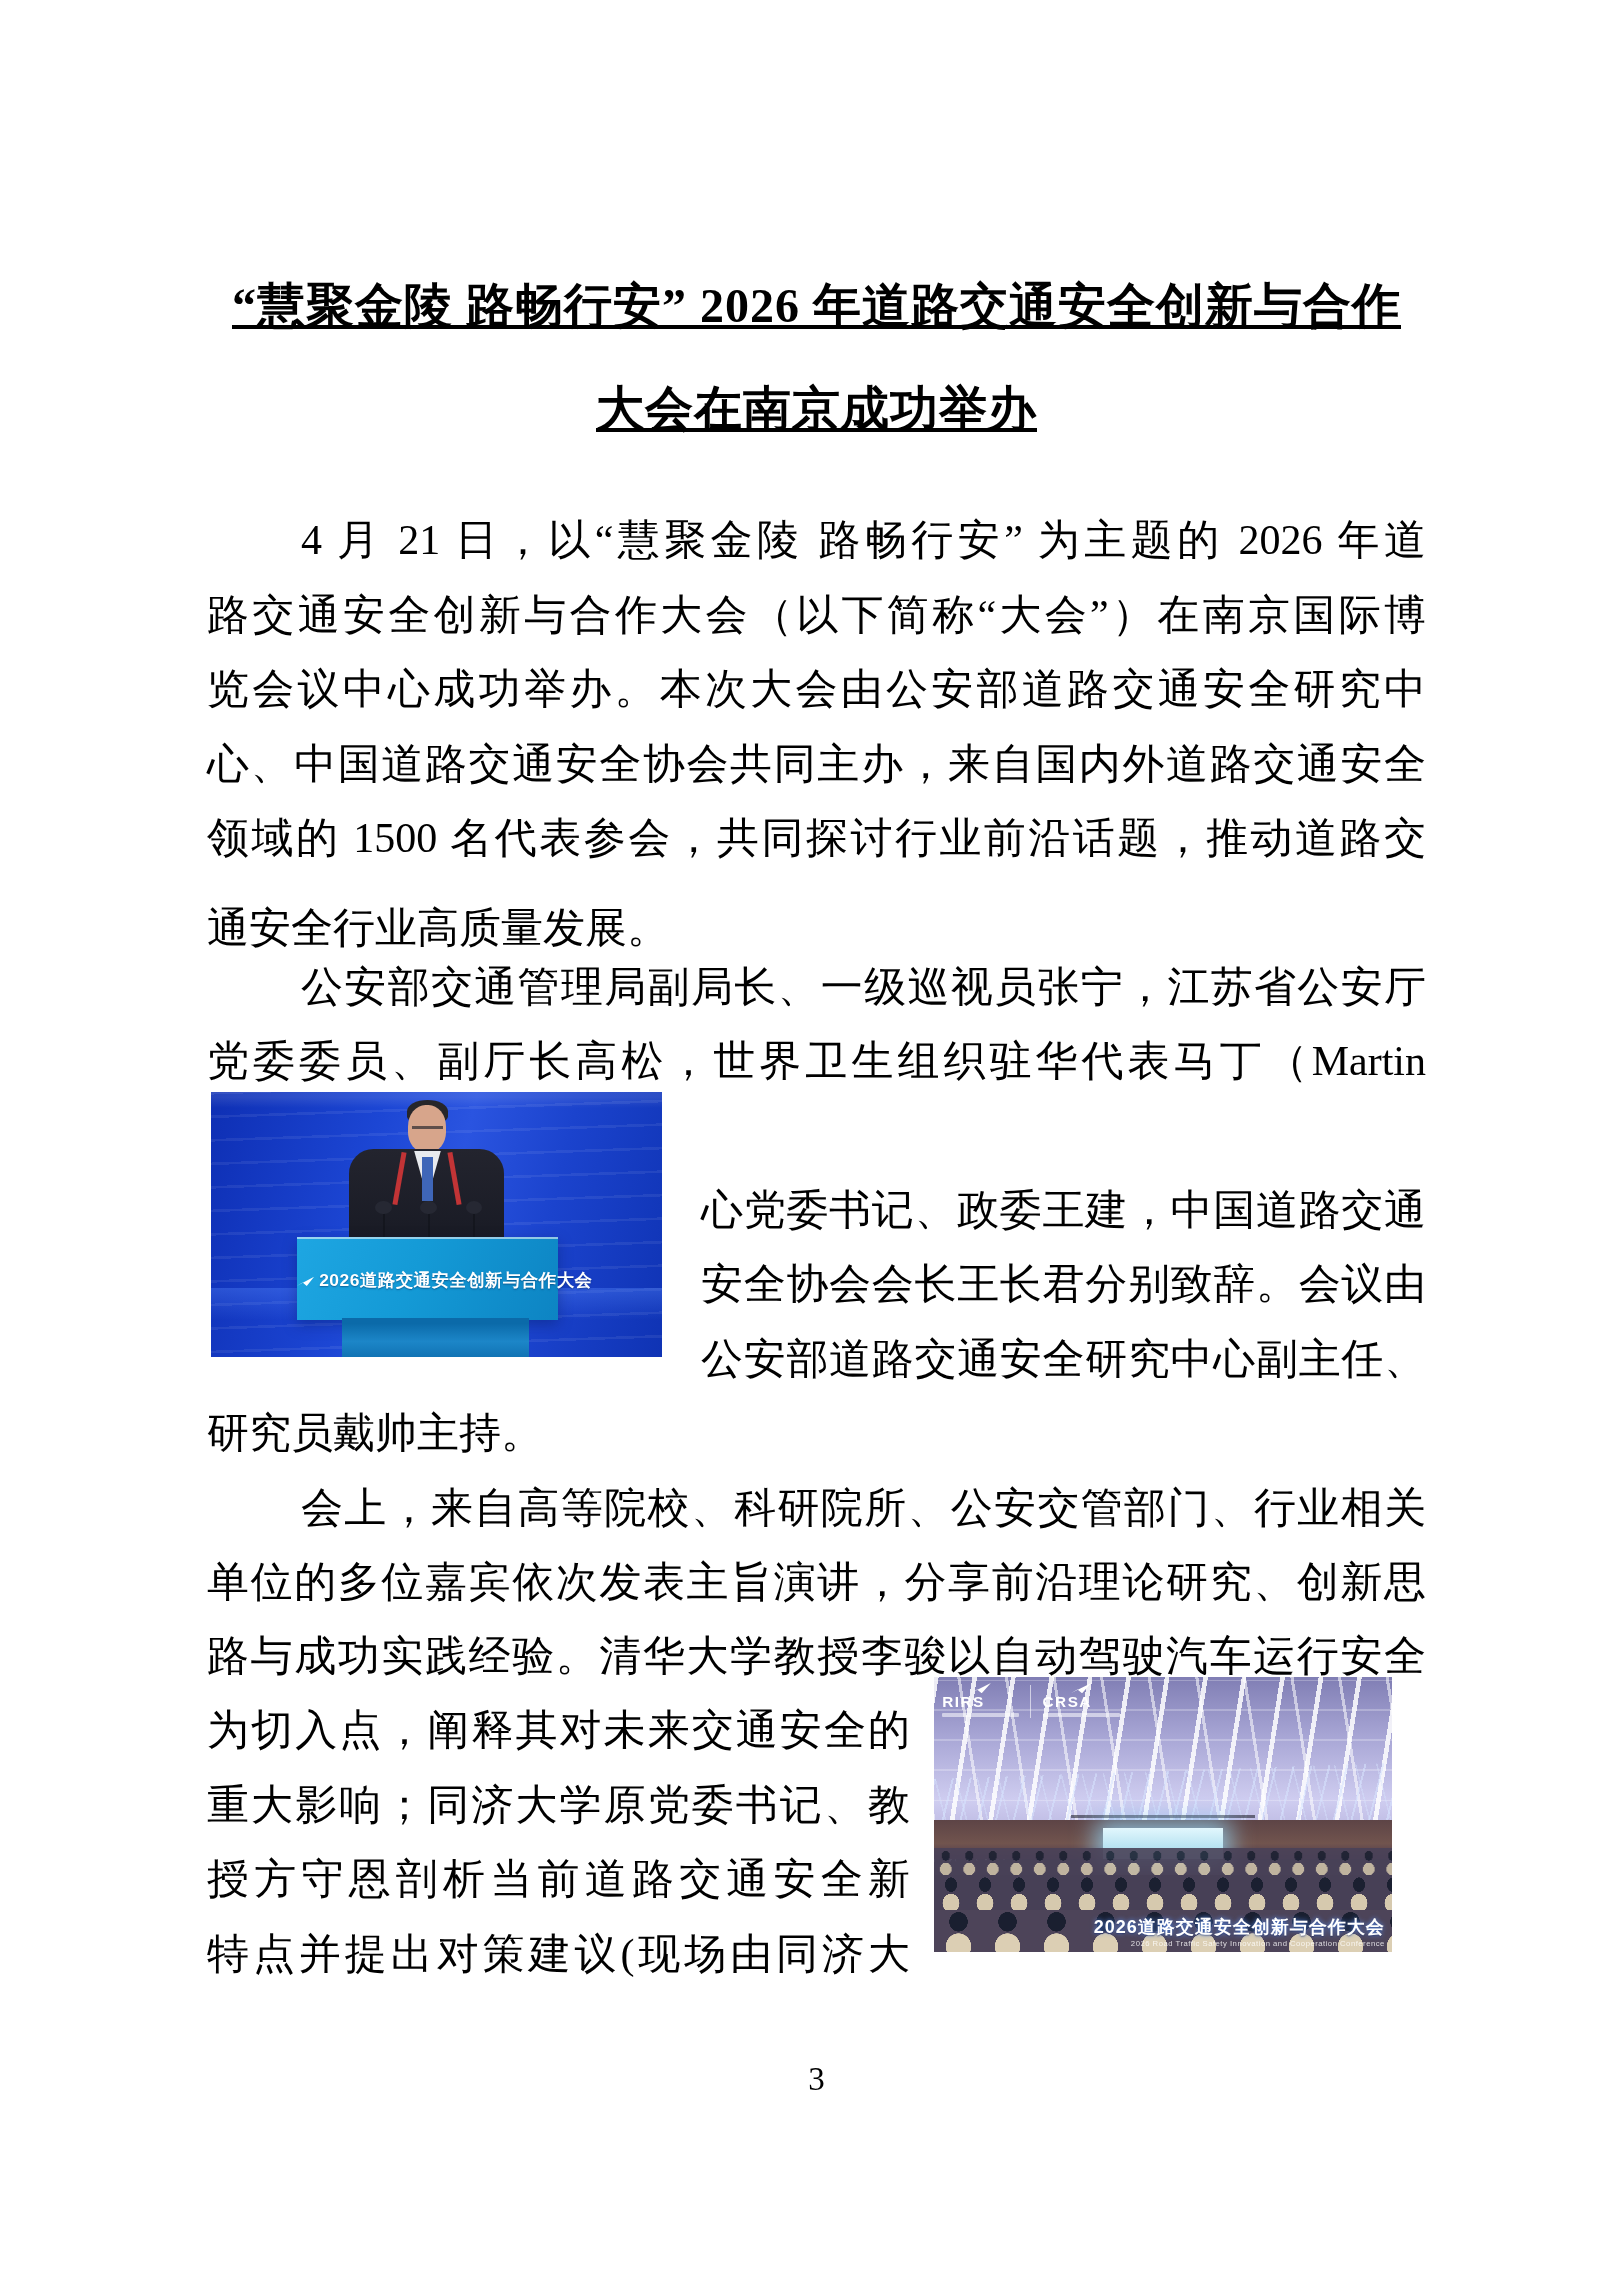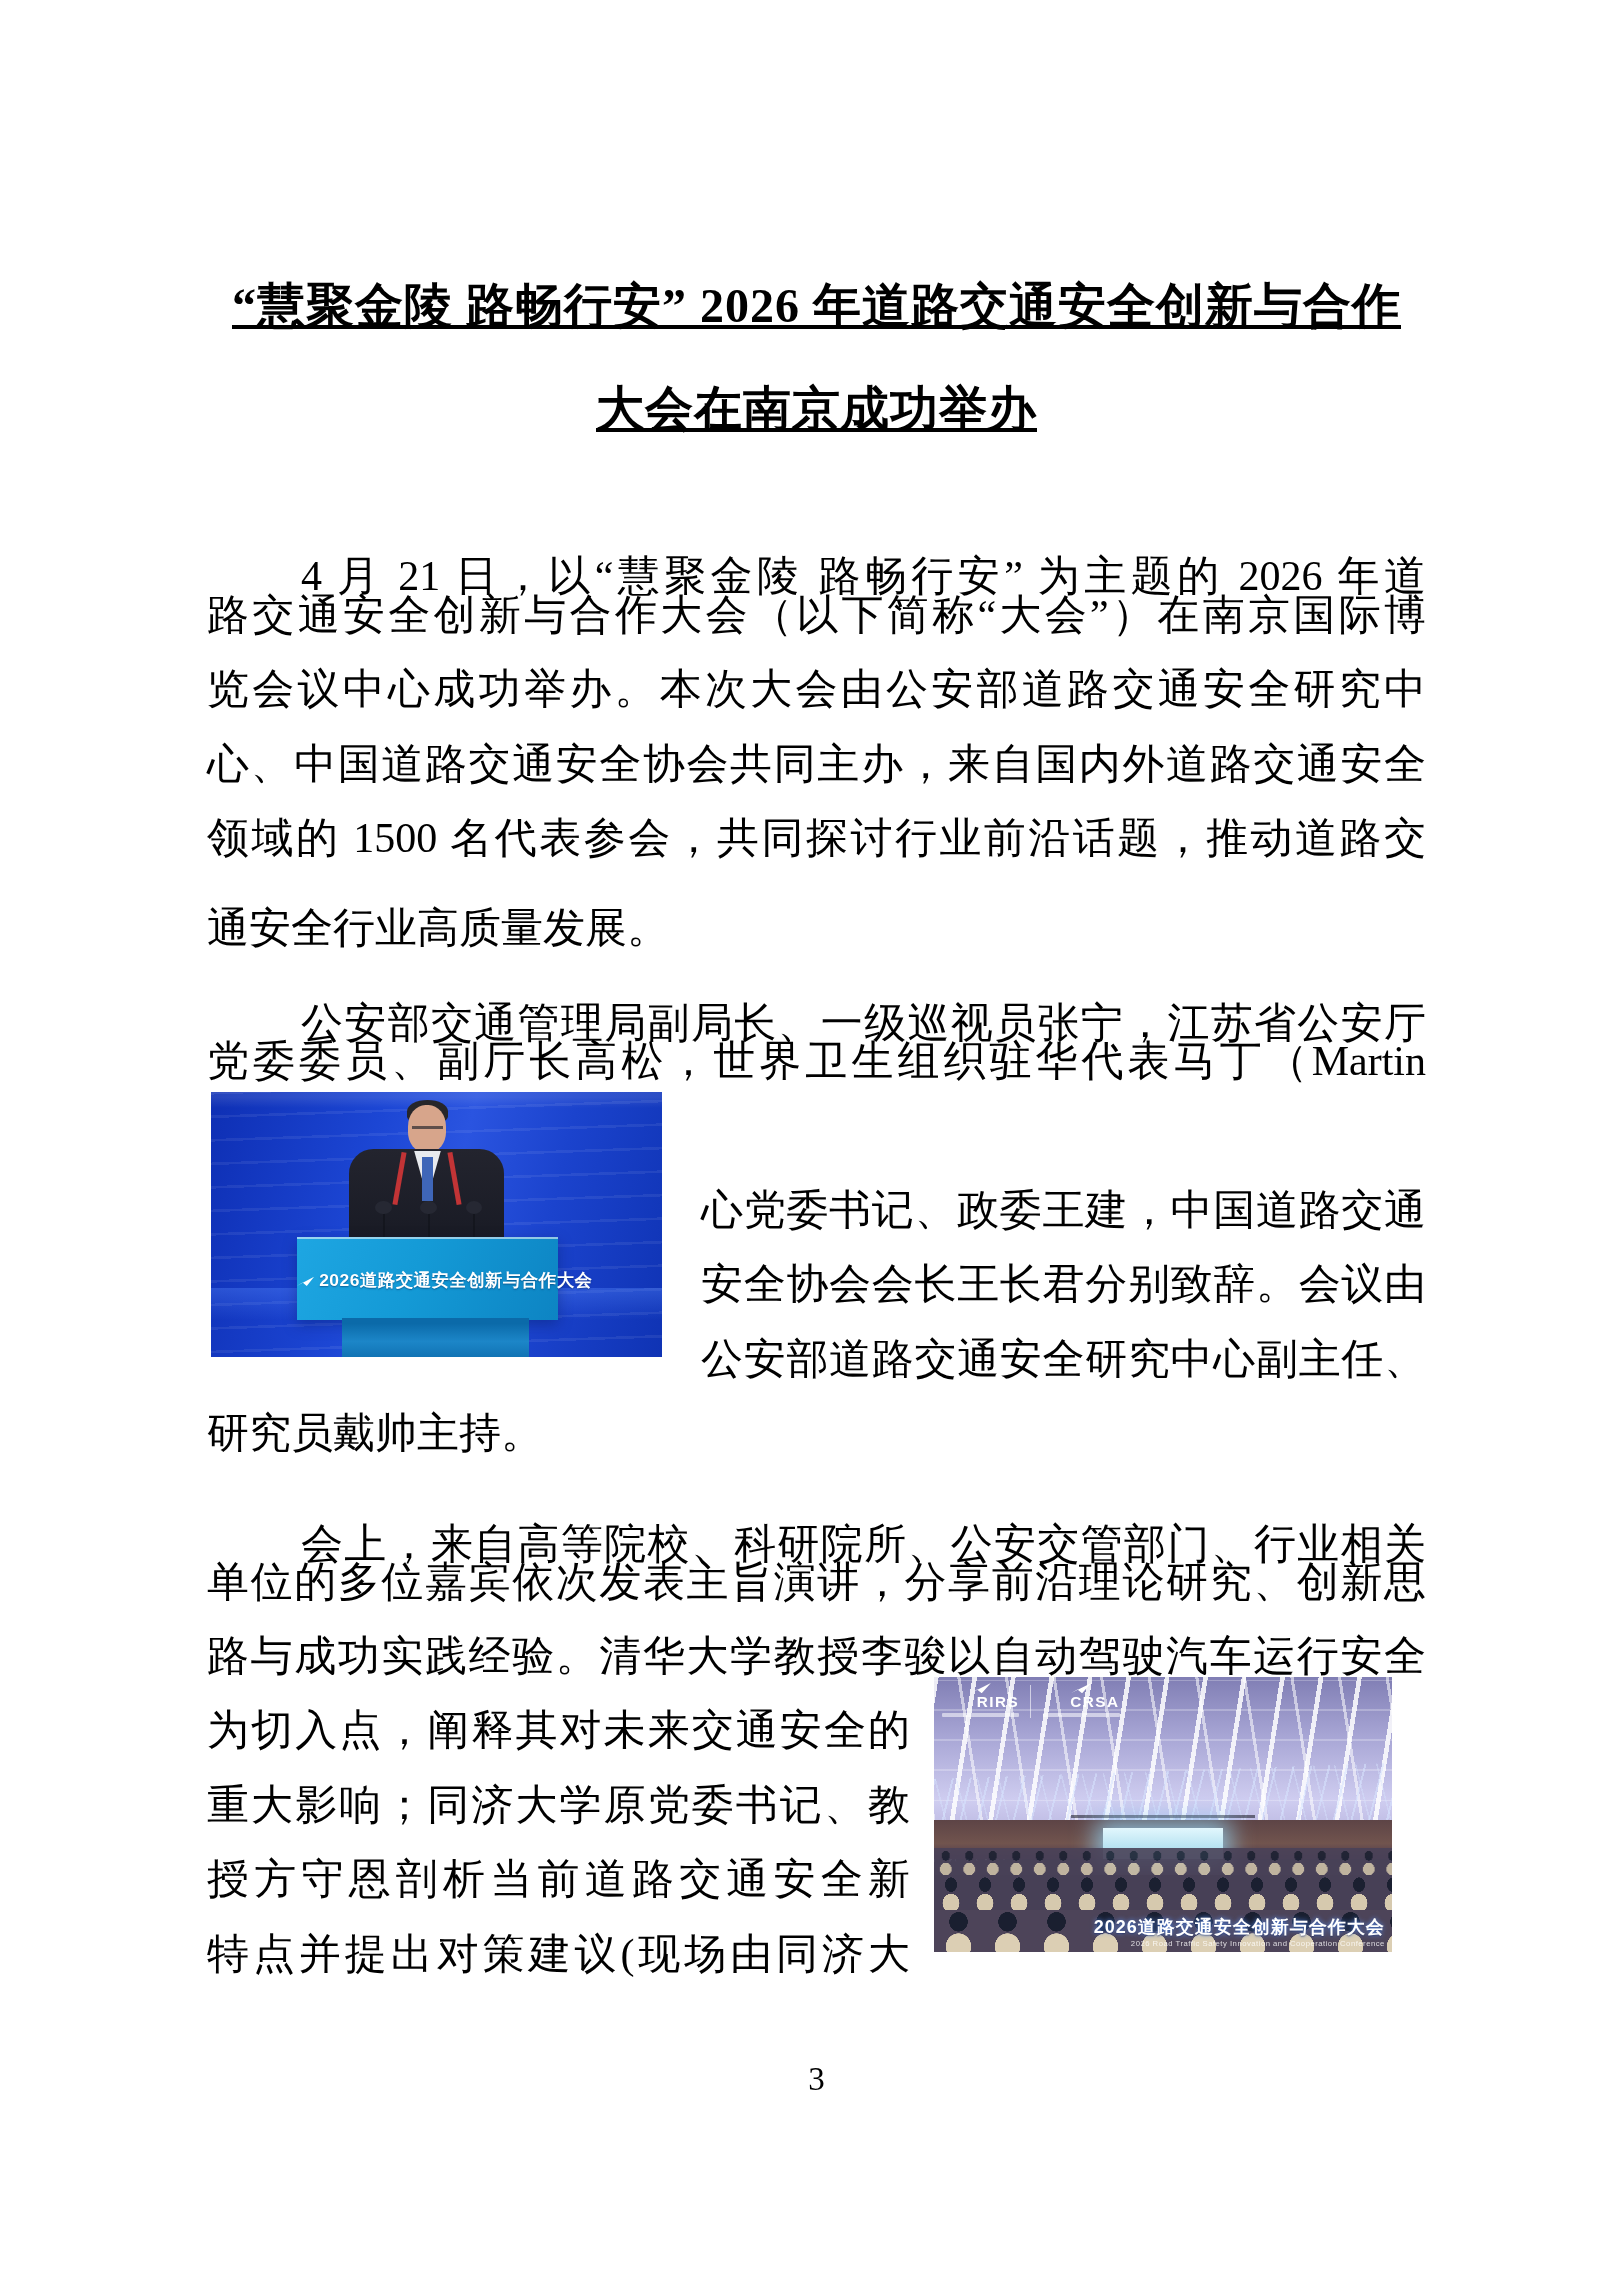--- a/index.html
+++ b/index.html
@@ -17,21 +17,21 @@
     font-size:48px;font-weight:bold;line-height:60px;
     text-align:center;letter-spacing:1px;white-space:nowrap;text-decoration:underline;
   }
   .ln{
     position:absolute;left:207px;width:1219px;height:64px;
     font-size:42px;line-height:57px;
     text-align:justify;text-align-last:justify;
     word-break:break-all;
   }
   .ln.end{text-align-last:left;}
-  .ln.ind{text-indent:94px;margin-top:36px;}
+  .ln.ind{text-indent:94px;}
   .ln.wrapR{left:701px;width:725px;}
   .ln.wrapL{width:703px;}
   .pageno{
     position:absolute;left:207px;width:1219px;top:2056px;height:46px;
     font-size:33px;text-align:center;text-align-last:center;line-height:46px;
   }
   
   .photo1{
     position:absolute;left:211px;top:1092px;width:451px;height:265px;
     overflow:hidden;
@@ -104,21 +104,21 @@
   .p2-s2{top:26%;height:34%;background-color:#474056;
     background-image:radial-gradient(ellipse 42% 36% at 50% 64%,#d6c9ae 0 58%,rgba(0,0,0,0) 60%),
       radial-gradient(ellipse 30% 28% at 50% 22%,#1b2031 0 58%,rgba(0,0,0,0) 60%);
     background-size:34px 44px;}
   .p2-s3{top:60%;height:40%;background-color:#4d4459;
     background-image:radial-gradient(ellipse 44% 38% at 50% 62%,#dccfb4 0 58%,rgba(0,0,0,0) 60%),
       radial-gradient(ellipse 32% 28% at 50% 20%,#1a1f30 0 58%,rgba(0,0,0,0) 60%);
     background-size:49px 59px;}
   .p2-logos{position:absolute;left:8.2px;top:6.1px;display:flex;align-items:flex-start;gap:11.2px;
     color:#fff;font-family:"Liberation Sans","DejaVu Sans",sans-serif;}
-  .p2-logo{text-align:right;}
+  .p2-logo{text-align:left;}
   .p2-logo .glyph{display:block;margin:0 auto 1px auto;width:20.4px;height:10.2px;background:#fff;
     clip-path:polygon(0 100%,100% 0,55% 100%,32% 64%);}
   .p2-logo .word{font-size:15.3px;font-weight:bold;letter-spacing:1.5px;line-height:16.4px;}
   .p2-logo .bar{margin-top:2px;width:77px;height:4.1px;background:rgba(255,255,255,.55);border-radius:1px;}
   .p2-div{width:1px;height:33px;background:rgba(255,255,255,.6);margin-top:2px;}
   .p2-wm{position:absolute;right:7.2px;bottom:4.1px;text-align:right;color:#fff;
     font-family:"Liberation Sans","DejaVu Sans",sans-serif;}
   .p2-wm .cn{font-size:18px;font-weight:bold;letter-spacing:1px;
     text-shadow:0 0 5.1px rgba(90,150,255,.9),0 1px 1.5px rgba(0,0,40,.5);white-space:nowrap;}
   .p2-wm .en{font-size:7.7px;opacity:.8;letter-spacing:0.5px;white-space:nowrap;}

